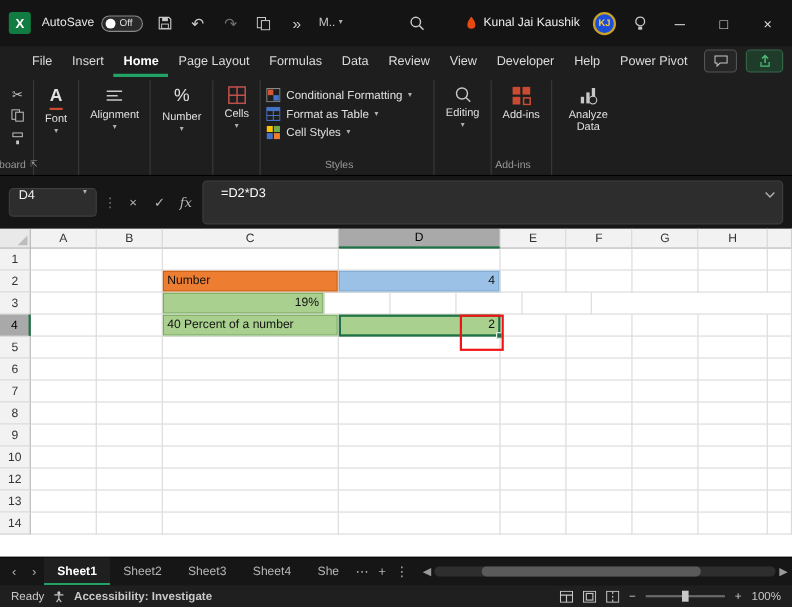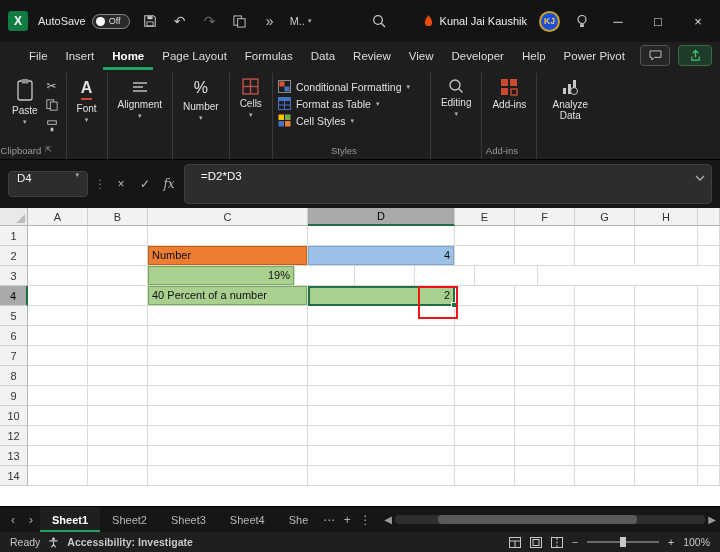--- a/index.html
+++ b/index.html
@@ -188,28 +188,20 @@
           <path d="M7 9V2M4 4.5 7 1.5l3 3" fill="none" stroke="#4CC273" stroke-width="1.4"></path>
           <path d="M3 8v4h8V8" fill="none" stroke="#4CC273" stroke-width="1.2"></path>
         </svg>
     </span>
   </span>
 </div>
 
 <div class="ribbon">
 
   <div class="rgroup">
-    <div class="bigbtn">
-      <svg width="20" height="24" viewBox="0 0 20 24">
-          <rect x="3" y="3" width="14" height="19" rx="2" fill="none" stroke="#c8c8c8" stroke-width="1.3"></rect>
-          <rect x="6.5" y="1" width="7" height="4.5" rx="1" fill="#8f8f8f"></rect>
-        </svg>
-      <span>Paste</span>
-      <span class="caret">▾</span>
-    </div>
     <div class="minicol">
       <span class="mini">✂</span>
       <span class="mini">
         <svg width="12" height="12" viewBox="0 0 14 14">
             <rect x="1" y="1" width="8" height="10" fill="none" stroke="#c8c8c8"></rect>
             <rect x="5" y="3.5" width="8" height="9.5" fill="#1e1e1e" stroke="#c8c8c8"></rect>
           </svg>
       </span>
       <span class="mini">
         <svg width="12" height="12" viewBox="0 0 14 14">

